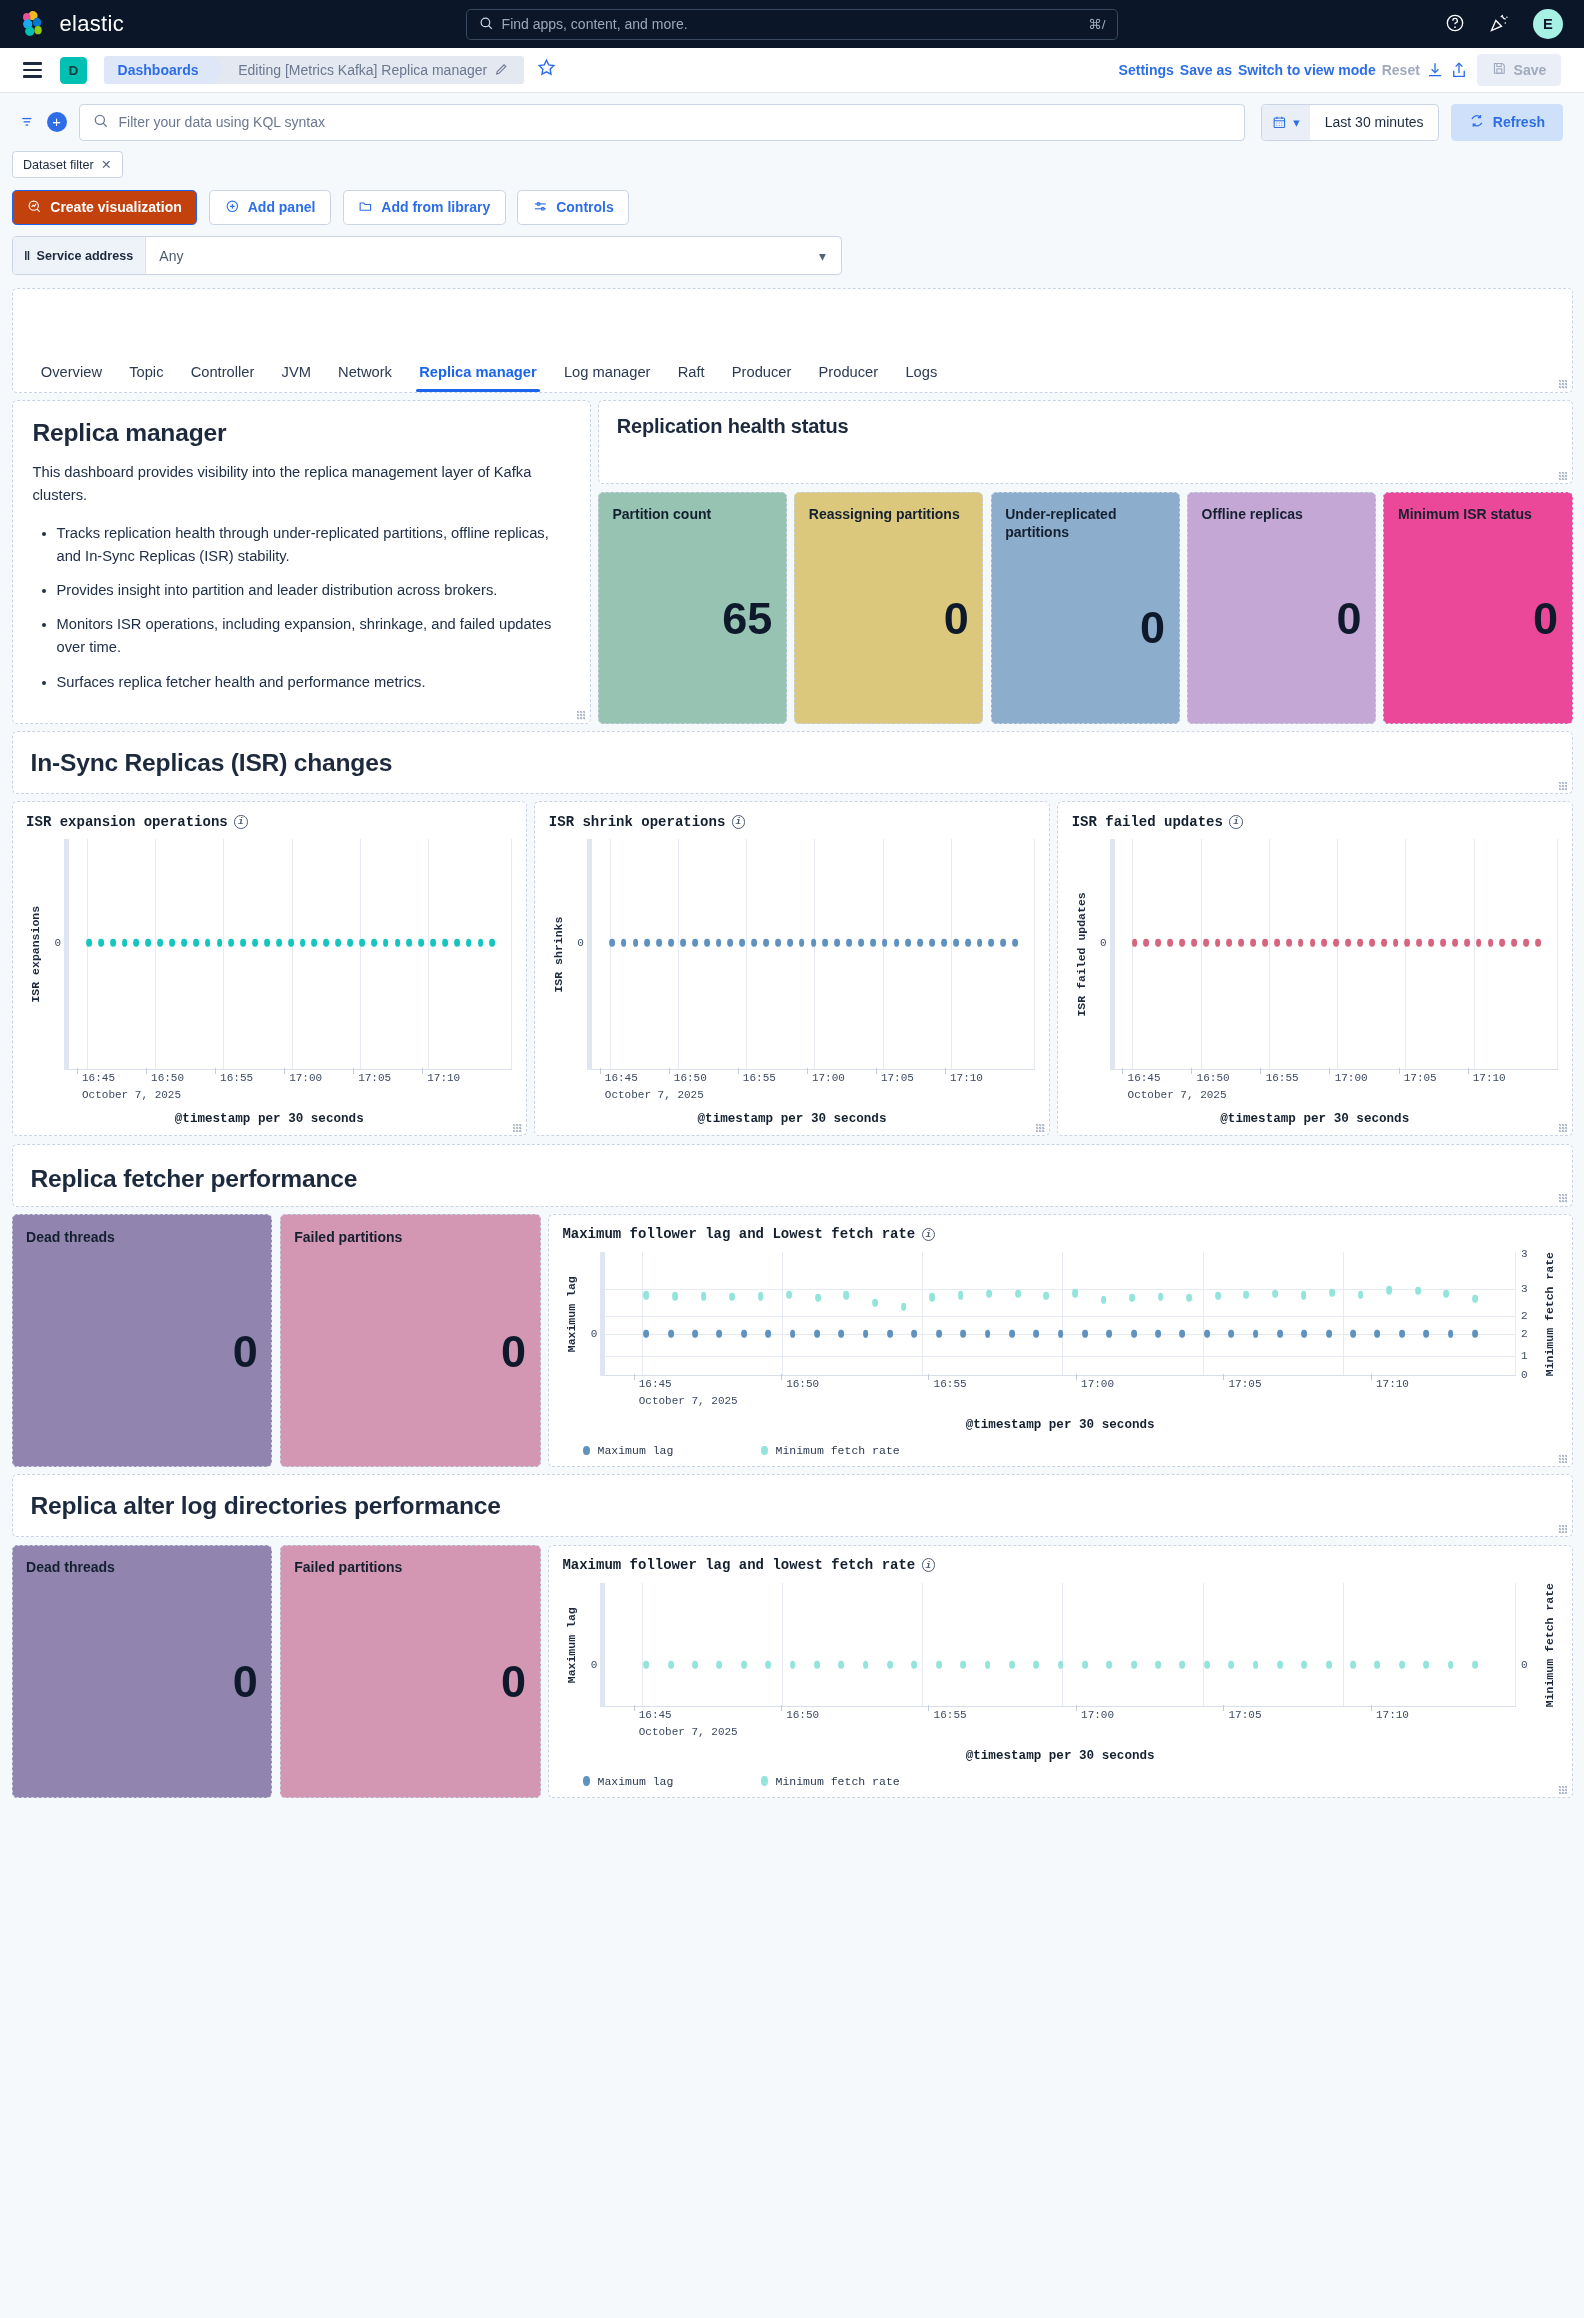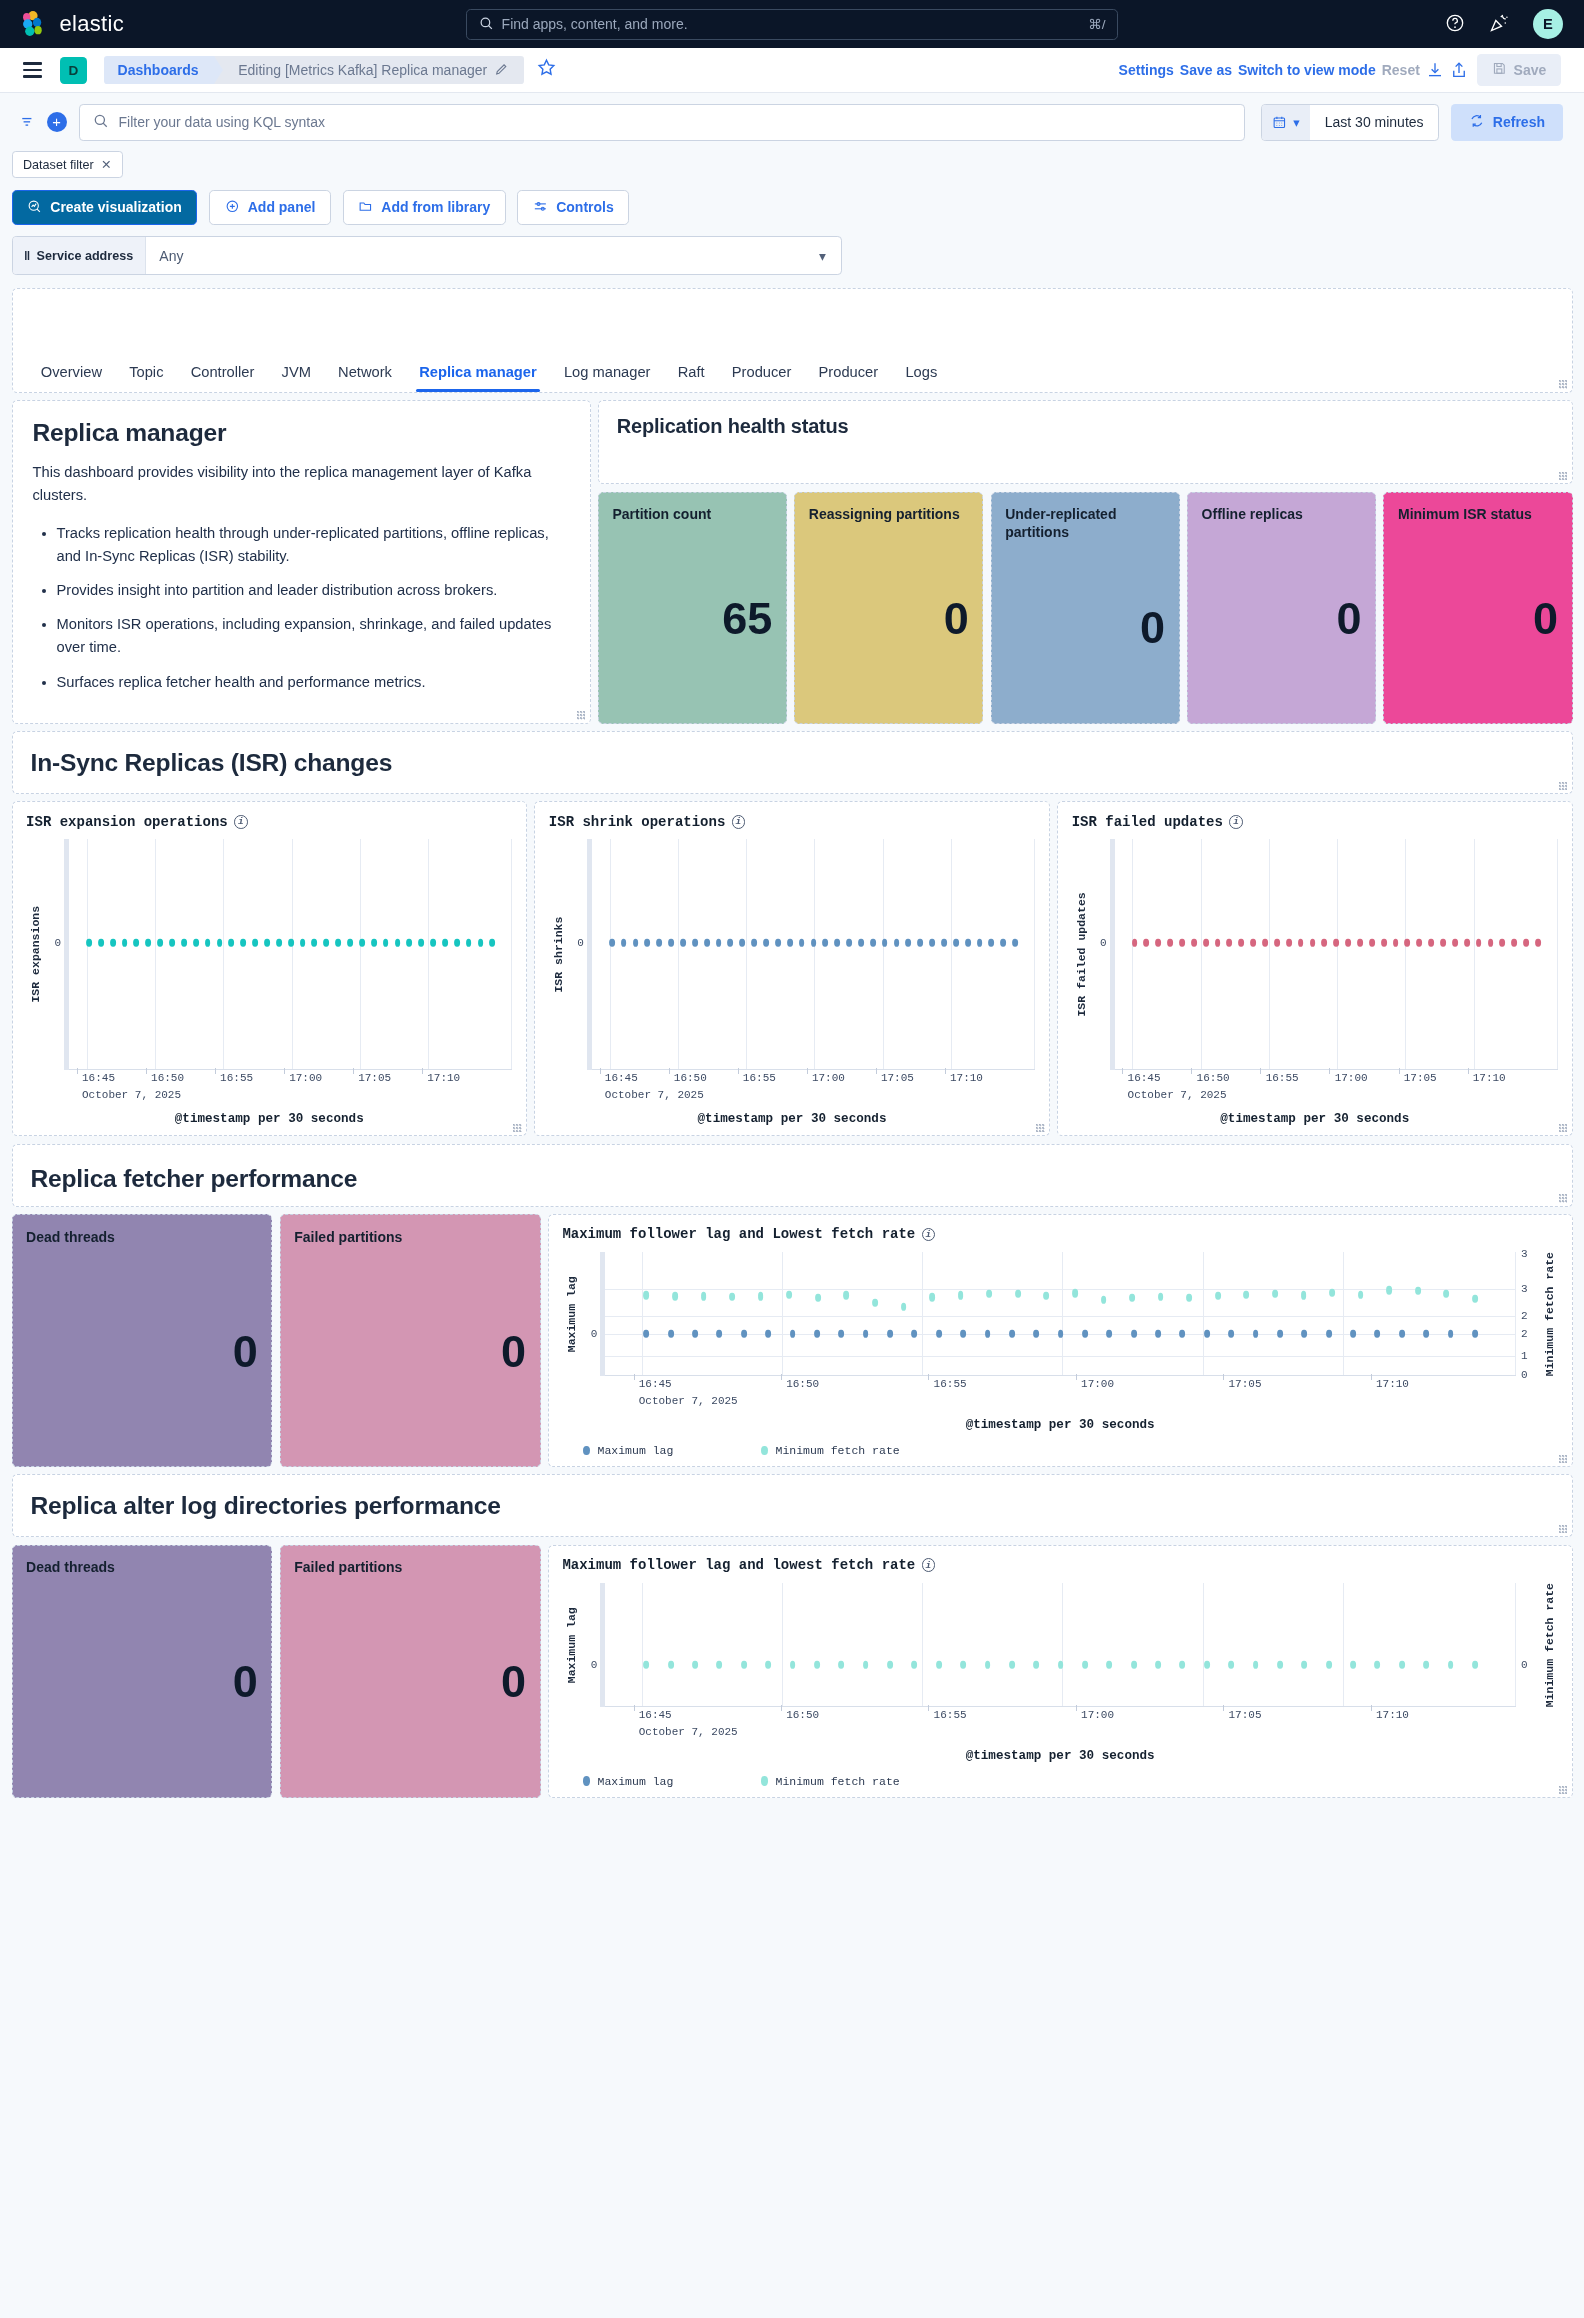--- a/index.html
+++ b/index.html
@@ -159,21 +159,21 @@
     display: flex; align-items: center; gap: 11.5px;
     padding: 11.5px 21px 11.5px 11.5px;
   }
   .tb-btn {
     display: flex; align-items: center; gap: 8.4px;
     height: 35px; padding: 0 14.7px;
     border: 0.5px solid #CBD4E2; border-radius: 4.7px;
     background: #FFFFFF; color: #2D6EE8;
     font-size: 14px; font-weight: 600; white-space: nowrap;
   }
-  .tb-btn.primary { background: #0369a1; color: #FFFFFF; border-color: #1B65EC; }
+  .tb-btn.primary { background: #c2410c; color: #FFFFFF; border-color: #1B65EC; }
 
   
   .controls-row { padding: 0 21px 0 11.5px; }
   .control-group {
     display: flex; align-items: center; height: 39px;
     border: 0.5px solid #CBD4E2; border-radius: 4.2px;
     background: #FFF; width: 830px; overflow: hidden;
   }
   .control-label {
     background: #EEF2F9; height: 100%;

